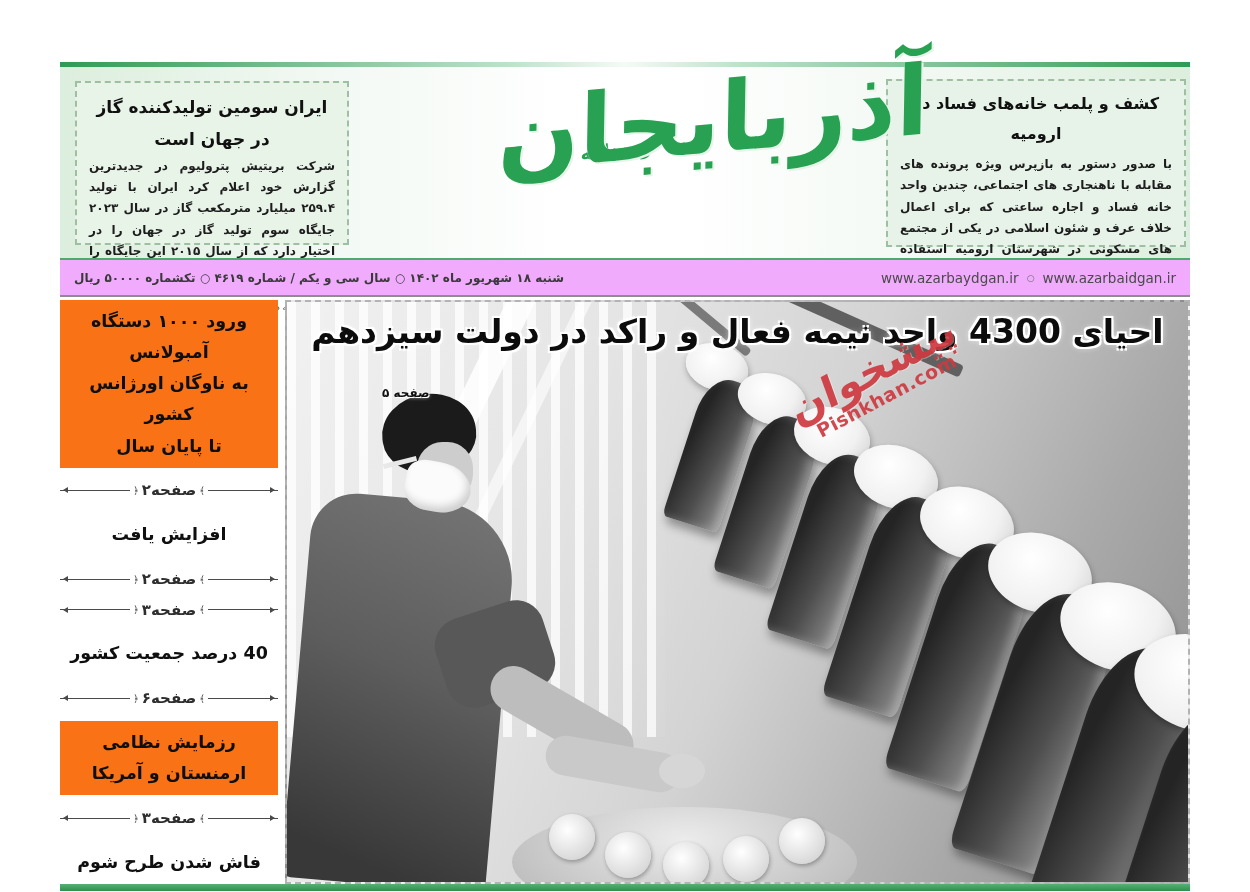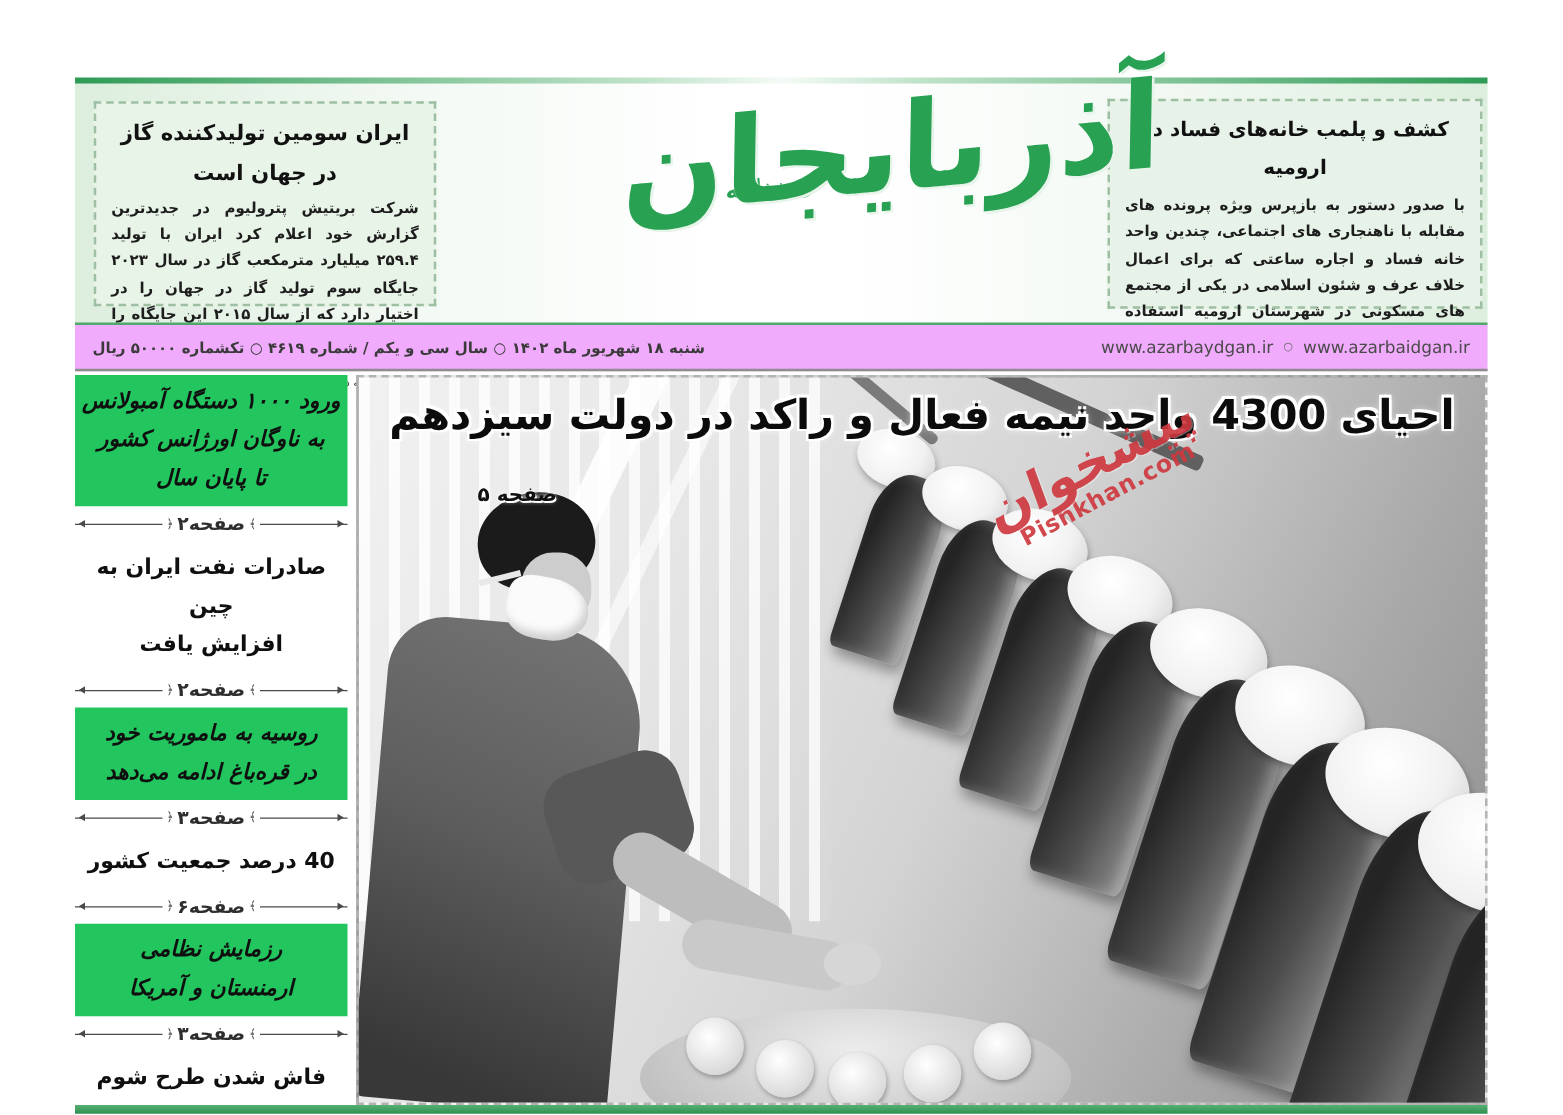--- a/index.html
+++ b/index.html
@@ -41,21 +41,21 @@
   .date-info { direction:rtl; font-size:12px; font-weight:bold; color:#3a3a3a; }
   .sites { direction:ltr; font-size:13.5px; color:#4a4a4a; display:flex; align-items:center; gap:8px; }
   .circle-sep { font-size:9px; color:#6a6a6a; }
 
   
   .main { position:absolute; left:60px; right:60px; top:300px; height:584px; display:flex; gap:7px; }
 
   
   .sidebar { width:218px; display:flex; flex-direction:column; justify-content:space-between; direction:rtl; }
   .side-item { text-align:center; font-weight:bold; color:#0f0f0f; font-size:17.5px; line-height:1.78; padding:6px 2px; }
-  .side-item.gray { background:#22c55e;font-style:italic; }
+  .side-item.gray { background:#f97316; }
   .side-divider { display:flex; align-items:center; gap:3px; height:16px; color:#2e2e2e; direction:rtl; }
   .side-divider .dline { flex:1; height:1px; background:#4a4a4a; position:relative; }
   .side-divider .dline::before { content:""; position:absolute; top:-2.5px; width:0; height:0;
     border:3px solid transparent; }
   .side-divider .dline.r::before { right:0; border-left:5px solid #4a4a4a; }
   .side-divider .dline.l::before { left:0;  border-right:5px solid #4a4a4a; }
   .side-divider .dlabel { font-size:15px; font-weight:bold; white-space:nowrap; }
   .side-divider .orn { font-size:10px; color:#4a4a4a; }
 
   
@@ -97,21 +97,21 @@
   .arm1  { position:absolute; left:196px; top:392px; width:158px; height:46px; background:#bdbdbd;
            border-radius:24px; transform:rotate(30deg); }
   .arm2  { position:absolute; left:258px; top:442px; width:136px; height:40px; background:#c9c9c9;
            border-radius:22px; transform:rotate(10deg); }
   .hand  { position:absolute; left:372px; top:452px; width:46px;  height:34px; background:#d6d6d6; border-radius:50%; }
 
   
   .photo-headline { position:absolute; left:0; right:0; top:10px; text-align:center; direction:rtl;
     font-size:33px; font-weight:bold; color:#0c0c0c; white-space:nowrap; z-index:20;
     text-shadow:-2px -2px 0 #fff, 2px -2px 0 #fff, -2px 2px 0 #fff, 2px 2px 0 #fff, 0 0 7px #fff; }
-  .photo-pageref { position:absolute; left:95px; top:84px; direction:rtl; font-size:16px; font-weight:bold;
+  .photo-pageref { position:absolute; left:95px; top:84px; direction:rtl; font-size:12px; font-weight:bold;
     color:#101010; z-index:20; text-shadow:0 0 4px #fff, 1px 1px 0 #fff; }
 
   
   .watermark { position:absolute; left:498px; top:42px; z-index:25; transform:rotate(-28deg);
     text-align:center; color:#ce3a40; opacity:.92; }
   .wm-fa { font-size:42px; font-weight:bold; transform:skewX(-8deg); text-shadow:1px 1px 0 rgba(255,255,255,.4); }
   .wm-en { font-size:19px; font-weight:bold; letter-spacing:.5px; margin-top:-6px; }
 
   
   .bottombar { position:absolute; left:60px; right:60px; top:884px; height:7px;
@@ -170,35 +170,30 @@
       </div>
       <div class="side-divider">
         <span class="dline r"></span>
           <span class="orn">﴾</span>
         <span class="dlabel">صفحه۲</span>
         <span class="orn">﴿</span>
           <span class="dline l"></span>
       </div>
 
       <div class="side-item">
-        <div>صادرات نفت ایران به چین</div>
         <div>افزایش یافت</div>
       </div>
       <div class="side-divider">
         <span class="dline r"></span>
           <span class="orn">﴾</span>
         <span class="dlabel">صفحه۲</span>
         <span class="orn">﴿</span>
           <span class="dline l"></span>
       </div>
 
-      <div class="side-item gray">
-        <div>روسیه به ماموریت خود</div>
-        <div>در قره‌باغ ادامه می‌دهد</div>
-      </div>
       <div class="side-divider">
         <span class="dline r"></span>
           <span class="orn">﴾</span>
         <span class="dlabel">صفحه۳</span>
         <span class="orn">﴿</span>
           <span class="dline l"></span>
       </div>
 
       <div class="side-item">
         <div>40 درصد جمعیت کشور</div>

